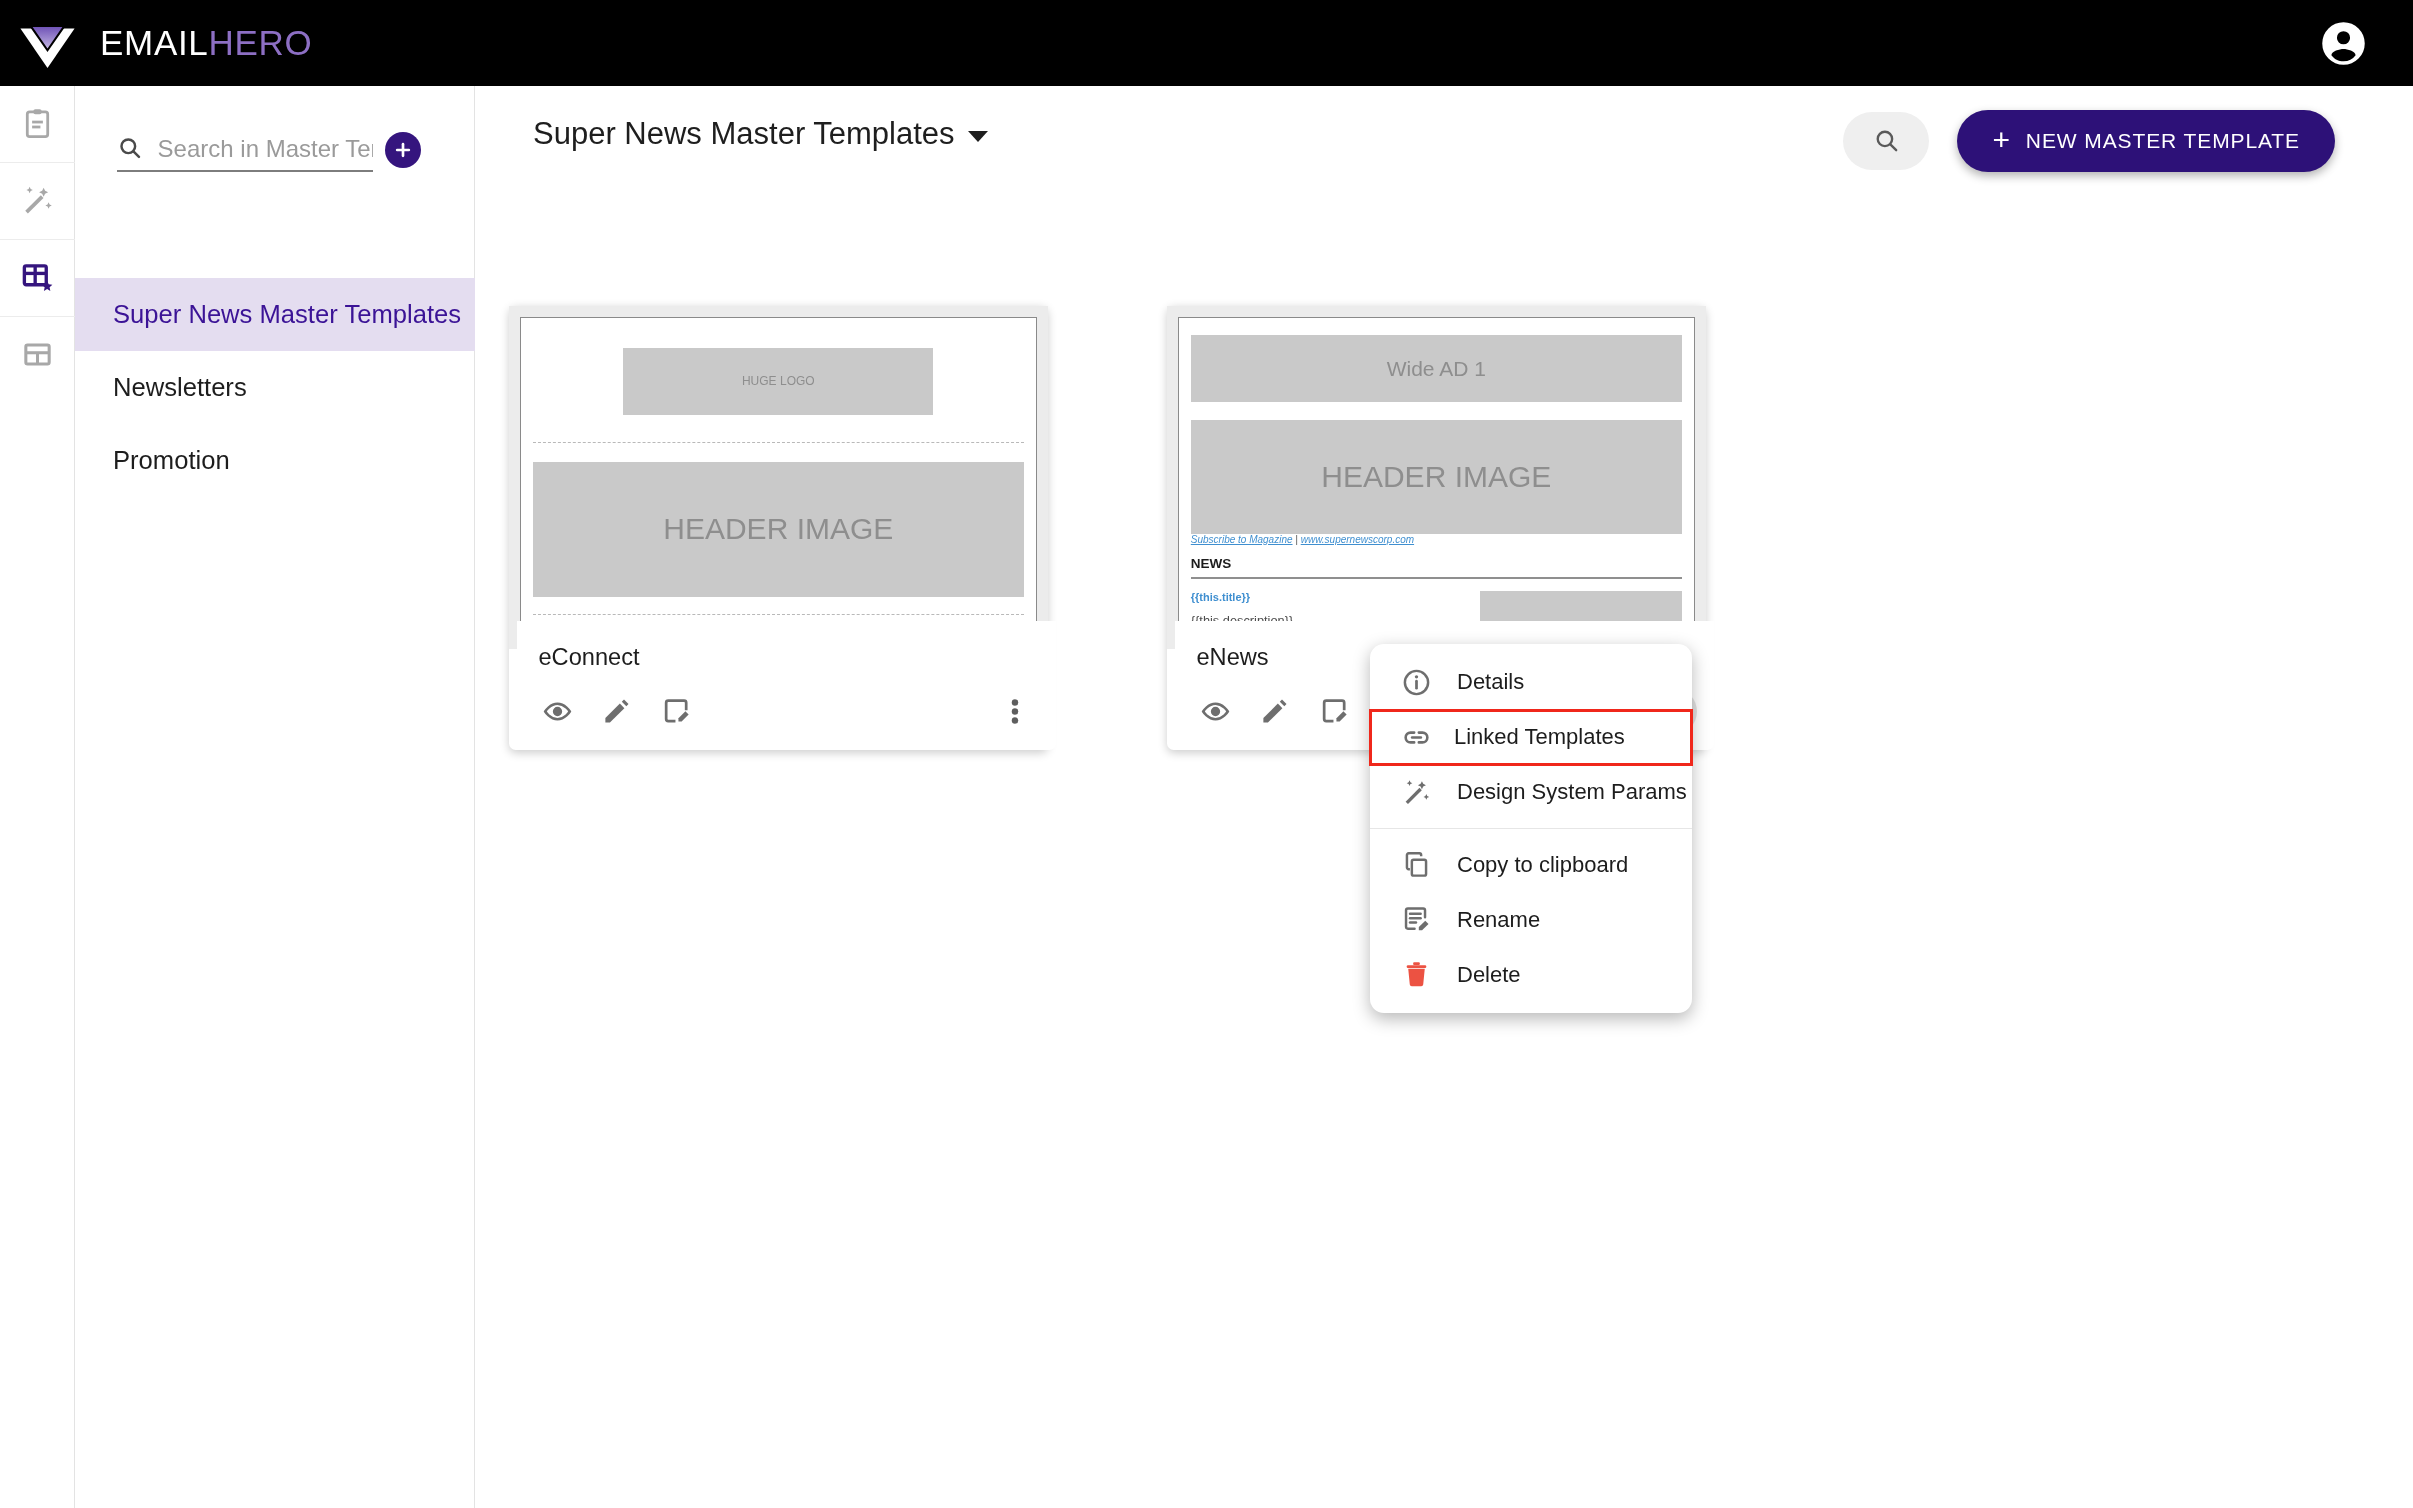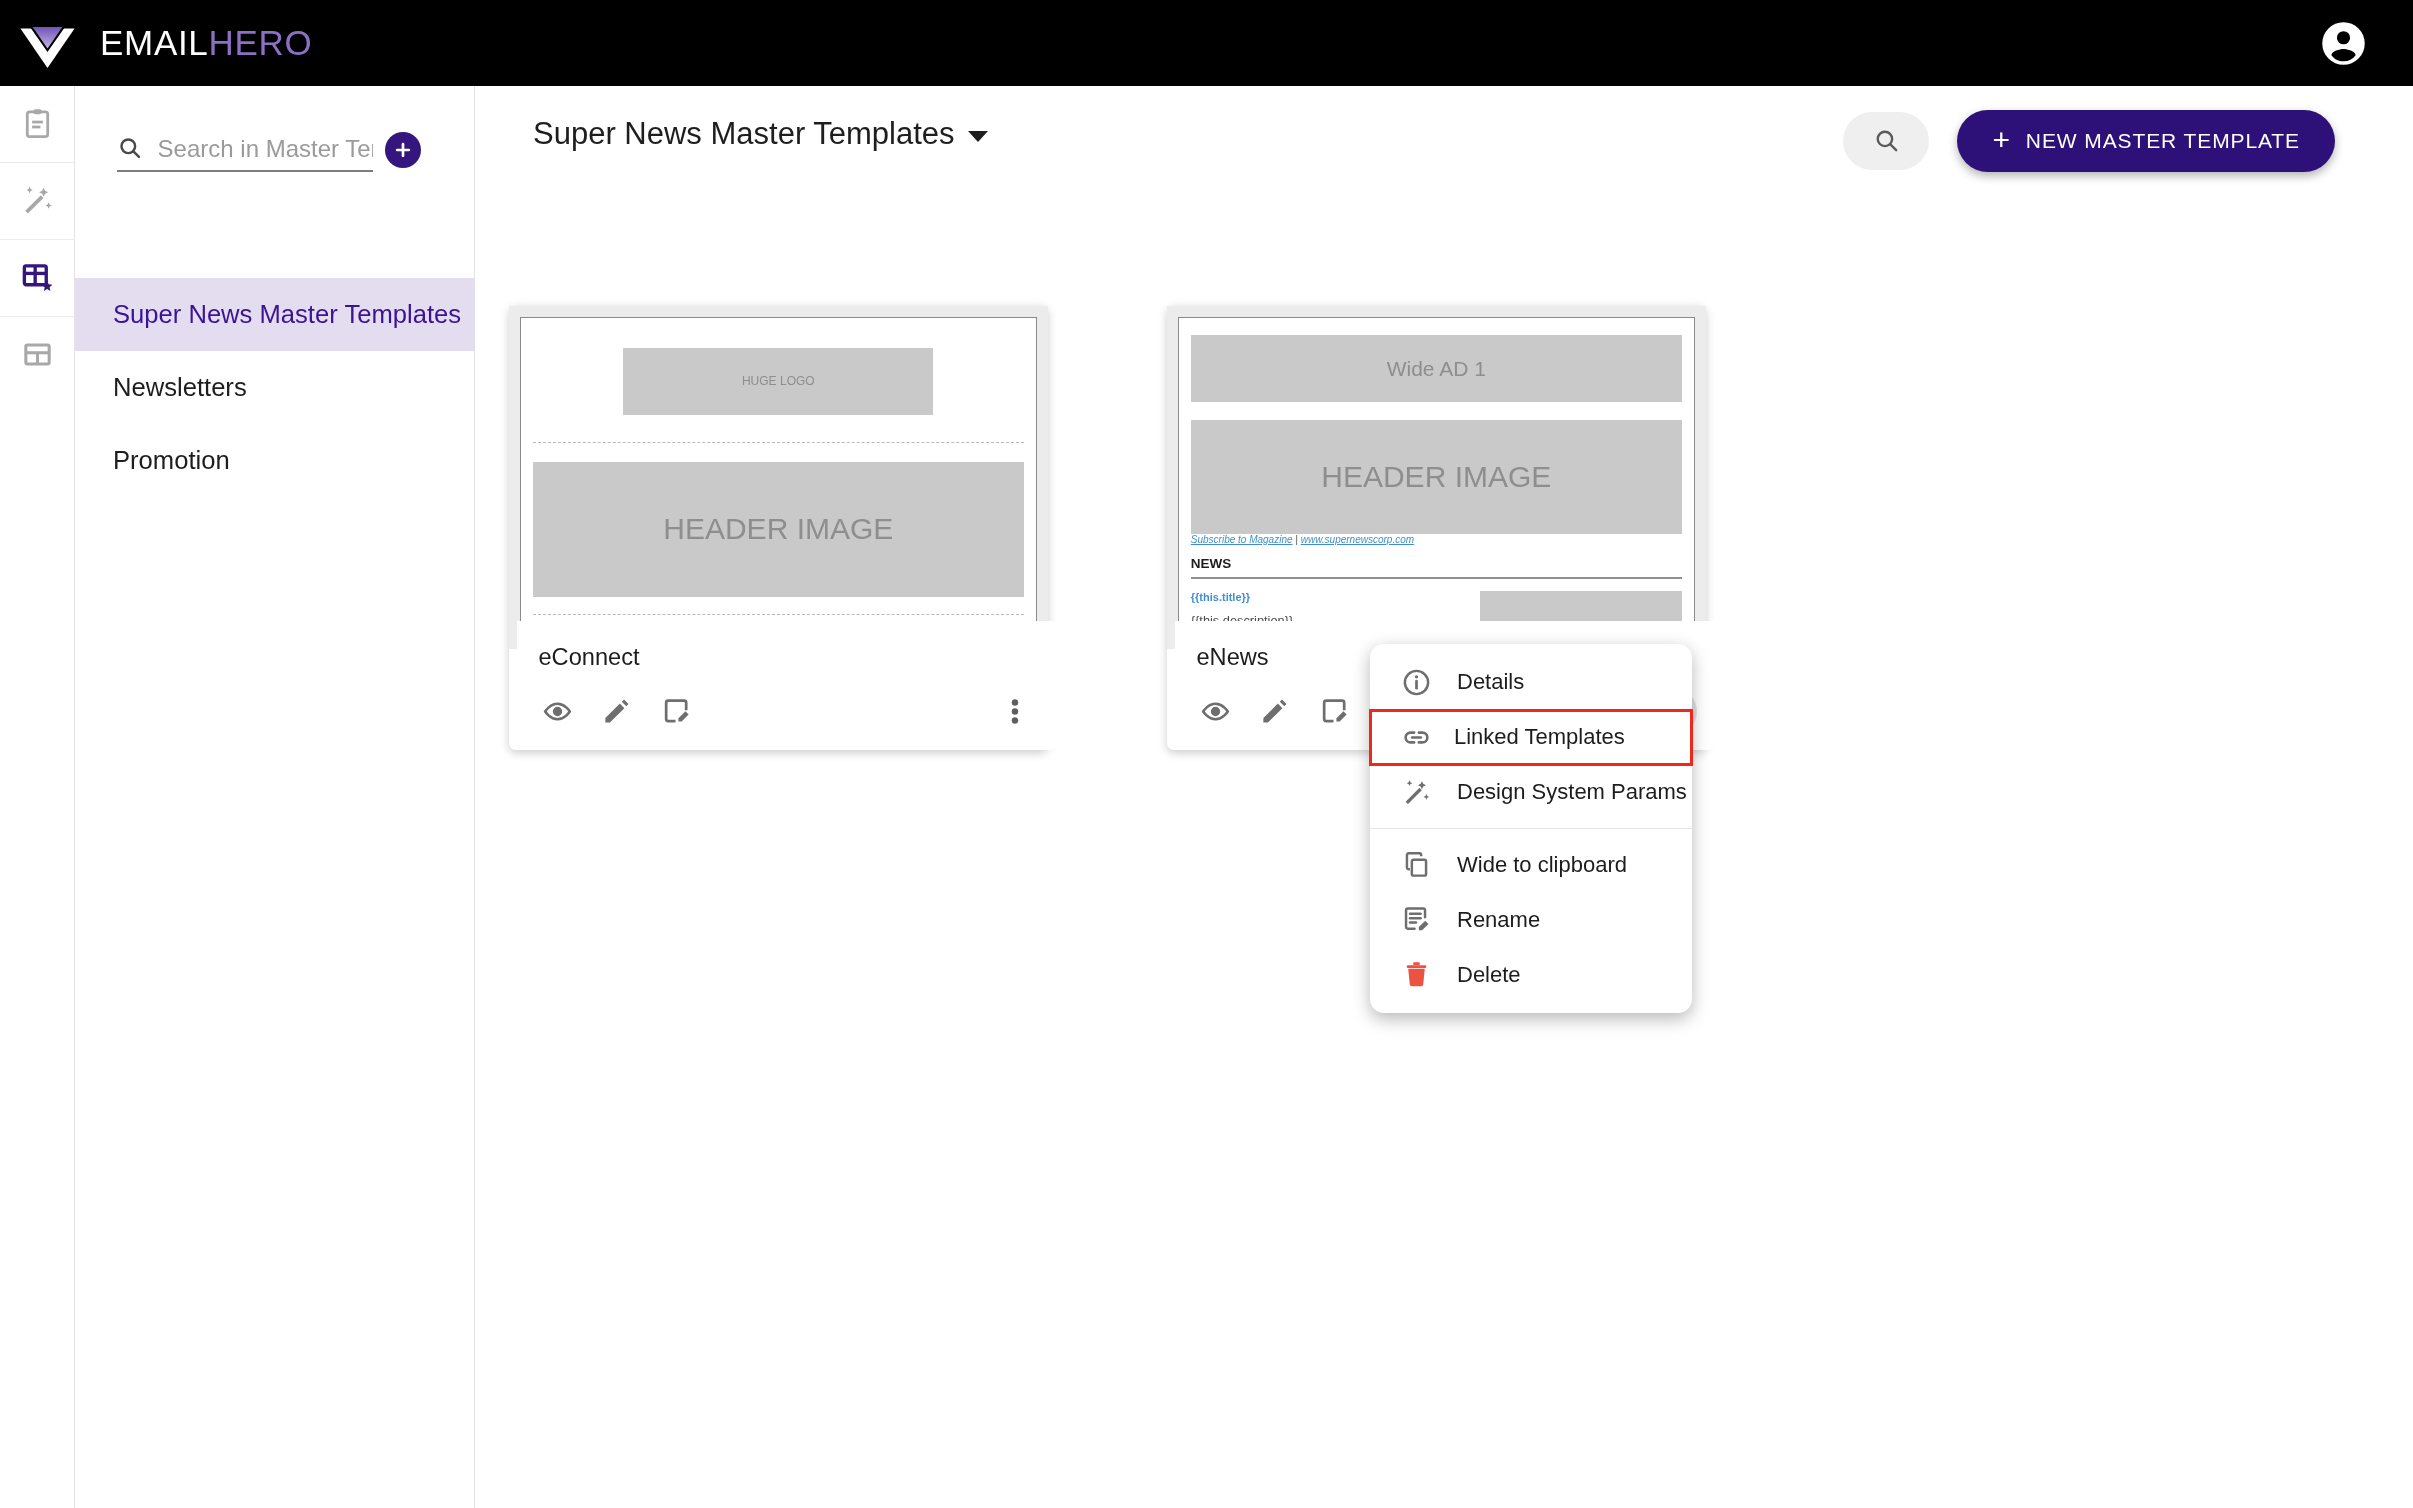--- a/index.html
+++ b/index.html
@@ -445,21 +445,21 @@
 
   <div class="ctxdiv"></div>
 
   <div class="ctxitem">
     <span class="ci">
       <svg width="31" height="31" viewBox="0 0 24 24" fill="none" stroke="#6e6e6e" stroke-width="1.9">
         <rect x="8.4" y="8.4" width="11" height="12.2" rx="1.3"></rect>
         <path d="M15.6 5.6V4.6a1.3 1.3 0 00-1.3-1.3H5.9A1.3 1.3 0 004.6 4.6v9.7a1.3 1.3 0 001.3 1.3h1"></path>
       </svg>
     </span>
-    <span class="lbl">Wide to clipboard</span>
+    <span class="lbl">Copy to clipboard</span>
   </div>
 
   <div class="ctxitem">
     <span class="ci">
       <svg width="31" height="31" viewBox="0 0 24 24" fill="none" stroke="#6e6e6e" stroke-width="1.9" stroke-linecap="round">
         <path d="M18.6 10.2V4.9a1.4 1.4 0 00-1.4-1.4H5.3A1.4 1.4 0 003.9 4.9v12.8a1.4 1.4 0 001.4 1.4h5.2"></path>
         <line x1="7" y1="7.6" x2="15.2" y2="7.6"></line>
           <line x1="7" y1="11" x2="15.2" y2="11"></line>
           <line x1="7" y1="14.4" x2="11.6" y2="14.4"></line>
         <path d="M13.8 20.4v-2.5l5-5 2.5 2.5-5 5z" fill="#6e6e6e" stroke="none"></path>

